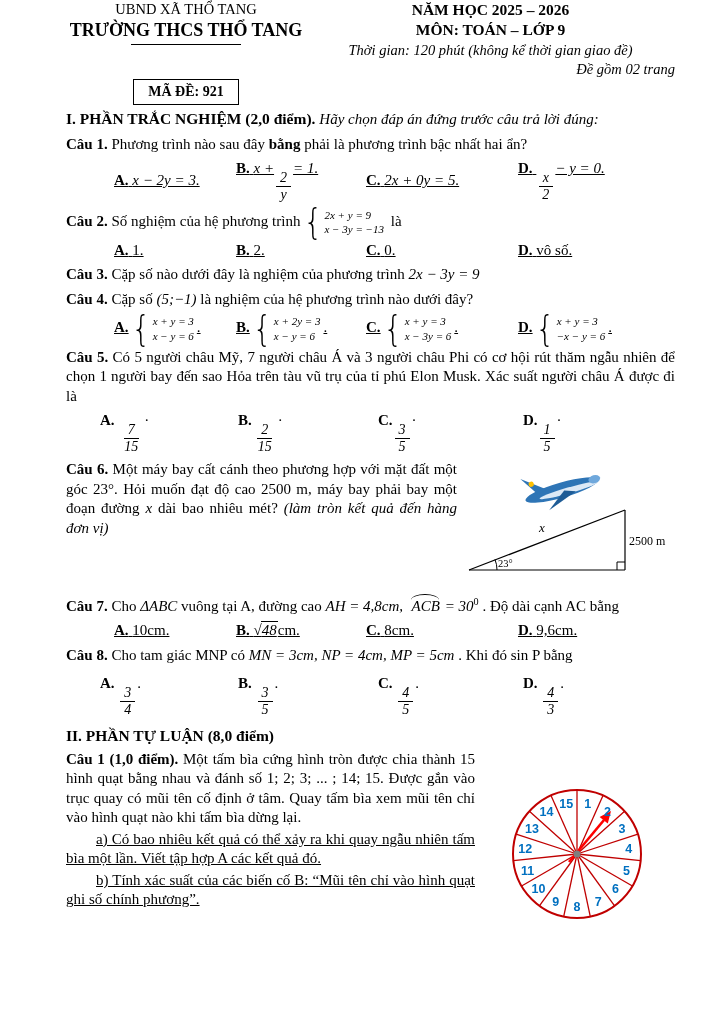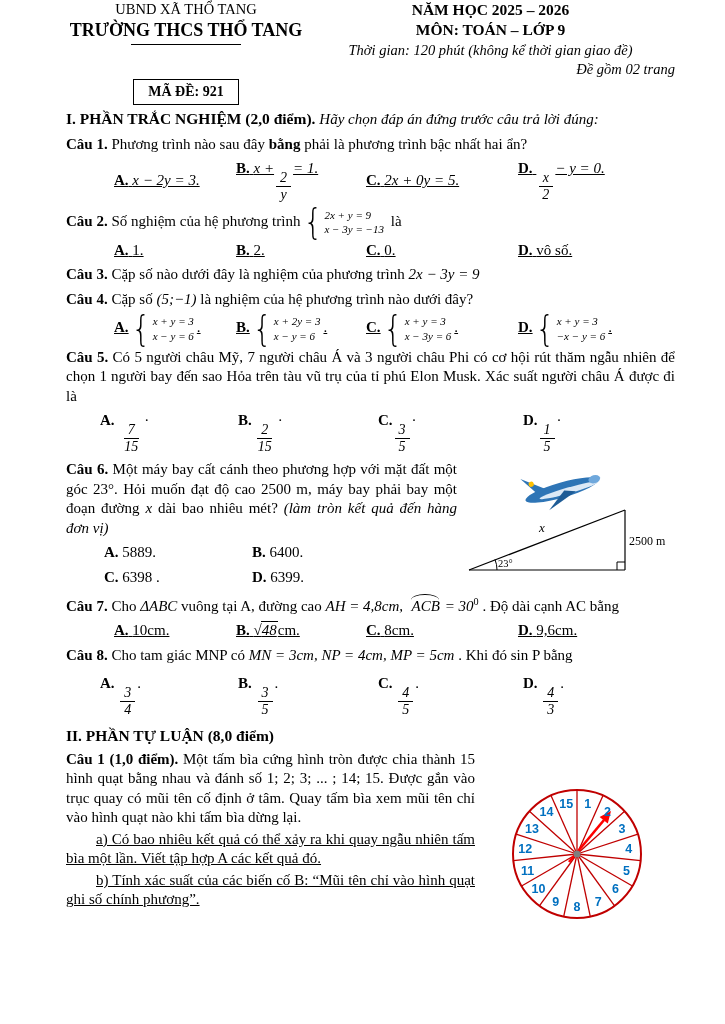--- a/index.html
+++ b/index.html
@@ -163,26 +163,20 @@
         </span><span>·</span></span>
     <span class="opt"><b class="optkey">D.</b><span class="frac">
           <span class="fnum">1</span>
           <span class="fden">5</span>
         </span><span>·</span></span>
   </div>
 
   <div class="q6">
     <div class="q6-left">
       <p class="q" style="margin-top:0"><b class="qlabel">Câu 6.</b><span> Một máy bay cất cánh theo phương hợp với mặt đất một góc 23°. Hỏi muốn đạt độ cao 2500 m, máy bay phải bay một đoạn đường </span><span class="m">x</span><span> dài bao nhiêu mét? </span><i>(làm tròn kết quả đến hàng đơn vị)</i></p>
-      <div class="opts2">
-        <span class="opt"><b class="optkey">A.</b> <span>5889.</span></span>
-        <span class="opt"><b class="optkey">B.</b> <span>6400.</span></span>
-        <span class="opt"><b class="optkey">C.</b> <span>6398 .</span></span>
-        <span class="opt"><b class="optkey">D.</b> <span>6399.</span></span>
-      </div>
     </div>
     <div class="q6-fig">
       <svg width="210" height="118" viewBox="0 0 210 118">
 
         <g transform="translate(97,24) rotate(-16)">
           <ellipse cx="0" cy="0" rx="38" ry="7.5" fill="#2e75b6"></ellipse>
           <ellipse cx="6" cy="2.2" rx="30" ry="3" fill="#dce9f6"></ellipse>
           <polygon points="-24,-2 -37,-22 -15,-5" fill="#2e75b6"></polygon>
           <circle cx="-28" cy="-14" r="2.6" fill="#ffc000"></circle>
           <polygon points="2,1 -18,16 13,5" fill="#1f5c96"></polygon>

